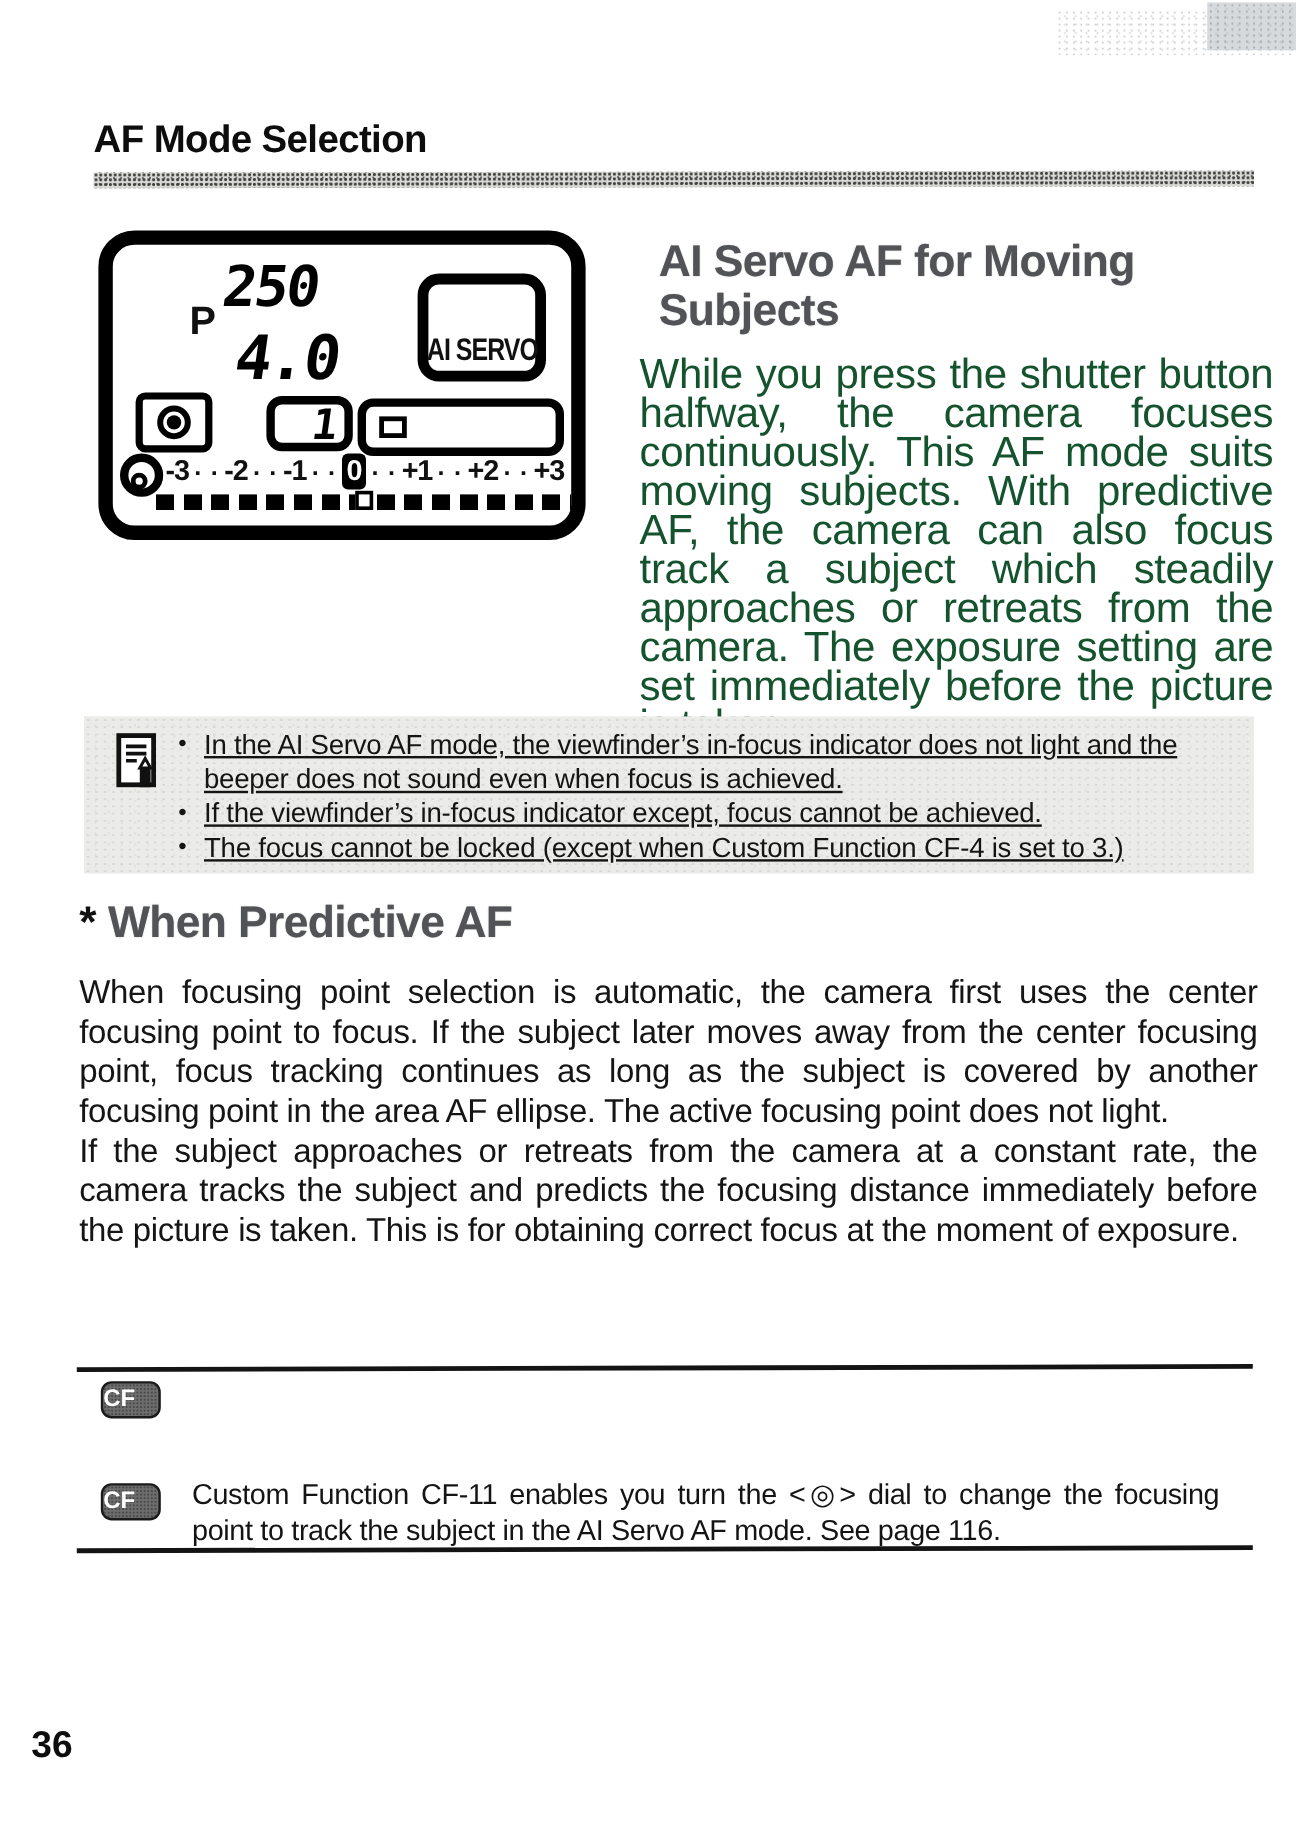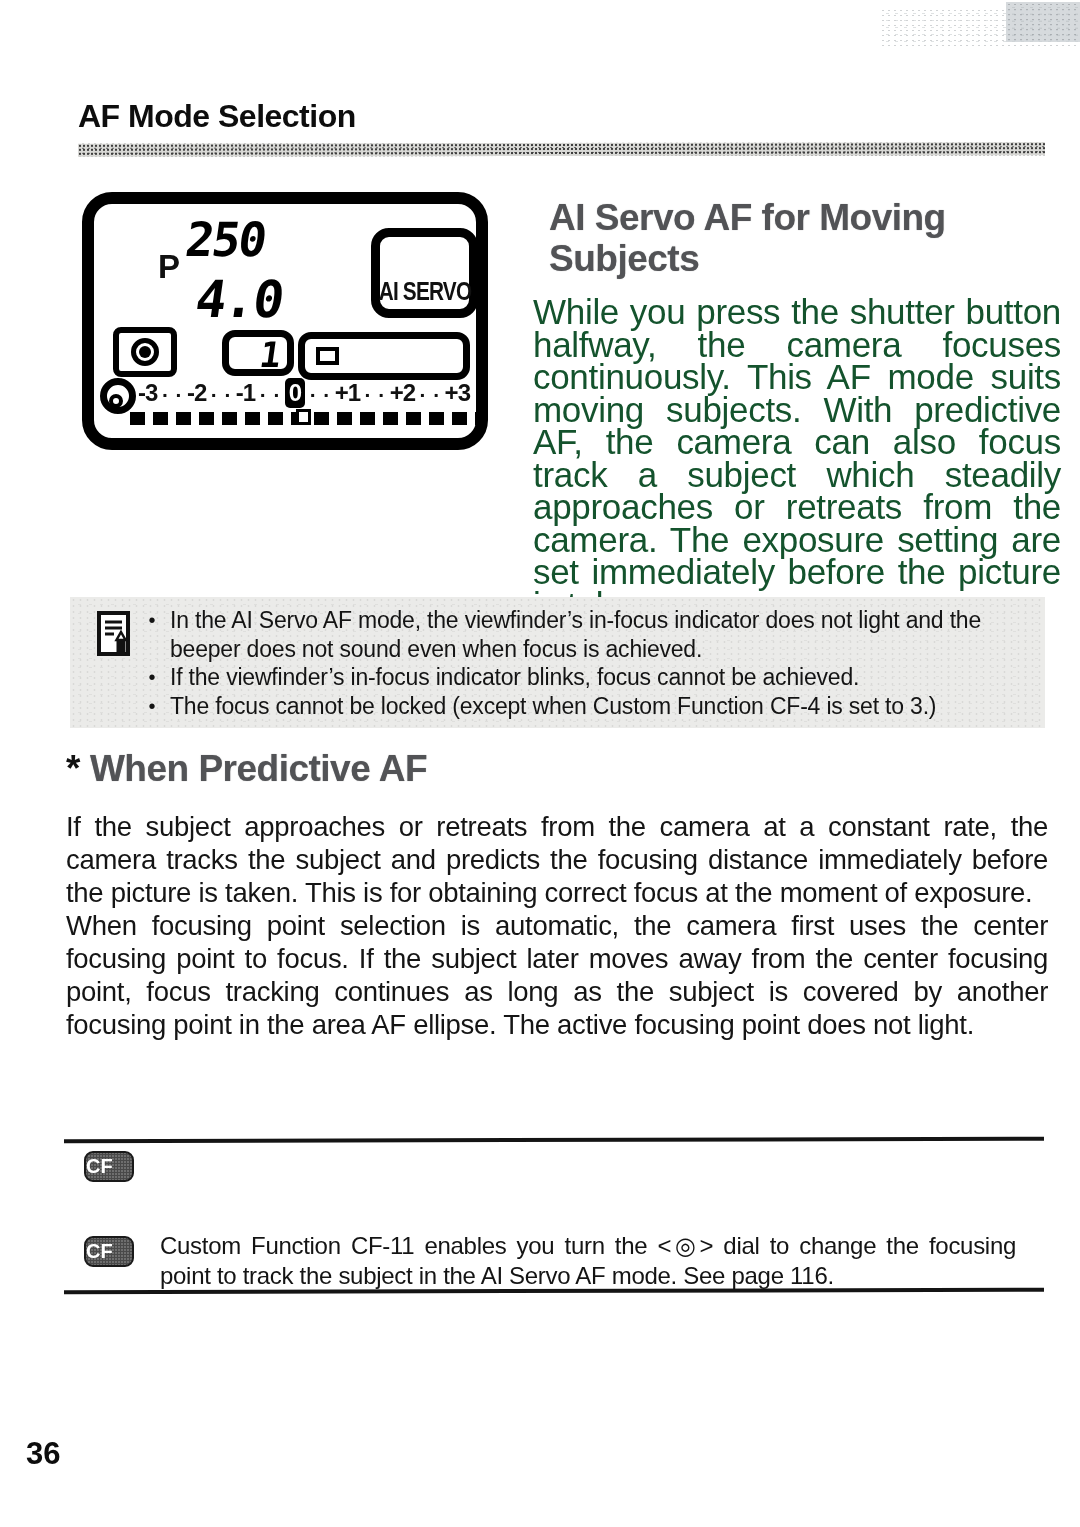--- a/index.html
+++ b/index.html
@@ -16,21 +16,21 @@
   .halftone-band{position:absolute;left:78px;top:143px;width:967px;height:13px;background-color:#d8d8d5;
      background-image:radial-gradient(#3c3c3c 1px,transparent 1.4px),radial-gradient(#6a6a6a 1px,transparent 1.2px);
      background-size:4px 4px,6px 5px;background-position:0 0,2px 2px;transform:rotate(-.1deg);}
 
   
   .lcd{position:absolute;left:82px;top:192px;width:406px;height:258px;border:12px solid #000;border-radius:30px;background:#fff;box-sizing:border-box;}
   .seg{font-family:"DejaVu Sans Mono",monospace;font-weight:700;transform:skewX(-8deg);letter-spacing:-2px;color:#000;}
   .lcd-shutter{position:absolute;left:92px;top:8px;font-size:47px;}
   .lcd-mode{position:absolute;left:64px;top:44px;font-size:33px;font-weight:700;}
   .lcd-aperture{position:absolute;left:102px;top:66px;font-size:51px;}
-  .aiservo-box{position:absolute;left:277px;top:24px;width:107px;height:90px;border:9px solid #000;border-radius:18px;box-sizing:border-box;}
+  .aiservo-box{position:absolute;left:254px;top:24px;width:107px;height:90px;border:9px solid #000;border-radius:18px;box-sizing:border-box;}
   .aiservo-label{position:absolute;left:50%;bottom:2px;transform:translateX(-50%) scaleX(.8);transform-origin:center bottom;
      font-size:26px;font-weight:800;letter-spacing:-1px;white-space:nowrap;}
   .meter-box{position:absolute;left:19px;top:123px;width:64px;height:50px;border:6px solid #000;border-radius:8px;box-sizing:border-box;}
   .meter-ring{position:absolute;left:50%;top:50%;transform:translate(-50%,-50%);width:28px;height:28px;border:5px solid #000;border-radius:50%;box-sizing:border-box;}
   .meter-dot{position:absolute;left:50%;top:50%;transform:translate(-50%,-50%);width:12px;height:12px;border-radius:50%;background:#000;}
   .frame-box{position:absolute;left:128px;top:126px;width:72px;height:46px;border:7px solid #000;border-radius:13px;box-sizing:border-box;}
   .frame-num{position:absolute;right:8px;top:-2px;font-size:35px;}
   .fp-box{position:absolute;left:204px;top:128px;width:172px;height:48px;border:7px solid #000;border-radius:13px;box-sizing:border-box;}
   .fp-square{position:absolute;left:11px;top:50%;transform:translateY(-50%);width:23px;height:18px;border:4px solid #000;box-sizing:border-box;background:#fff;}
   .dial-icon{position:absolute;left:6px;top:174px;width:36px;height:36px;border:7px solid #000;border-radius:50%;box-sizing:border-box;}
@@ -50,21 +50,21 @@
   .sec1-body{margin-top:17px;font-size:35px;line-height:32.5px;text-align:justify;letter-spacing:-.3px;color:#14532d;}
 
   
   .note-box{position:absolute;left:70px;top:597px;width:975px;height:131px;background-color:#ebebe9;
      background-image:radial-gradient(#00000014 1px,transparent 1.2px),radial-gradient(#0000000d 1px,transparent 1.2px);
      background-size:7px 6px,11px 9px;background-position:0 0,4px 3px;}
   .note-icon{position:absolute;left:26px;top:13px;}
   .note-bullets{position:absolute;left:64px;top:9px;width:880px;font-size:23px;line-height:28.5px;letter-spacing:-.2px;color:#141414;}
   .bullet-row{display:flex;}
   .bullet-marker{width:36px;text-align:center;flex:none;font-size:20px;}
-  .bullet-text{flex:1;}
+  .bullet-text{flex:1;text-decoration:underline;}
 
   
   .sec2-heading{position:absolute;left:66px;top:748px;font-size:37px;font-weight:700;letter-spacing:-.5px;}
   .sec2-heading .star{color:#111;font-weight:700;margin-right:10px;}
   .sec2-heading .words{color:#525356;text-shadow:0 0 1px rgba(90,90,90,.55);}
   .sec2-text{position:absolute;left:66px;top:810px;width:982px;font-size:27.5px;line-height:33px;
      text-align:justify;letter-spacing:-.3px;color:#151515;}
   .sec2-text p{margin:0;}
 
   
@@ -151,35 +151,35 @@
       <polygon points="25,22 29.5,30 20.5,30" fill="#fff" stroke="#111" stroke-width="2.5"></polygon>
       <rect x="20.5" y="30" width="9" height="16" fill="#111"></rect>
     </svg>
     <div class="note-bullets">
       <div class="bullet-row">
         <span class="bullet-marker">•</span>
         <span class="bullet-text">In the AI Servo AF mode, the viewfinder’s in-focus indicator does not light and the beeper does not sound even when focus is achieved.</span>
       </div>
       <div class="bullet-row">
         <span class="bullet-marker">•</span>
-        <span class="bullet-text">If the viewfinder’s in-focus indicator blinks, focus cannot be achieved.</span>
+        <span class="bullet-text">If the viewfinder’s in-focus indicator except, focus cannot be achieved.</span>
       </div>
       <div class="bullet-row">
         <span class="bullet-marker">•</span>
         <span class="bullet-text">The focus cannot be locked (except when Custom Function CF-4 is set to 3.)</span>
       </div>
     </div>
   </div>
 
   <div class="sec2-heading">
     <span class="star">*</span><span class="words">When Predictive AF</span>
   </div>
   <div class="sec2-text">
+    <p>When focusing point selection is automatic, the camera first uses the center focusing point to focus. If the subject later moves away from the center focusing point, focus tracking continues as long as the subject is covered by another focusing point in the area AF ellipse. The active focusing point does not light.</p>
     <p>If the subject approaches or retreats from the camera at a constant rate, the camera tracks the subject and predicts the focusing distance immediately before the picture is taken. This is for obtaining correct focus at the moment of exposure.</p>
-    <p>When focusing point selection is automatic, the camera first uses the center focusing point to focus. If the subject later moves away from the center focusing point, focus tracking continues as long as the subject is covered by another focusing point in the area AF ellipse. The active focusing point does not light.</p>
   </div>
 
   <div class="rule rule1"></div>
   <div class="cf-badge cf-badge1">CF</div>
   <div class="cf-badge cf-badge2">CF</div>
   <div class="cf-text cf-text2">Custom Function CF-11 enables you turn the &lt;◎&gt; dial to change the focusing point to track the subject in the AI Servo AF mode. See page 116.</div>
   <div class="rule rule2"></div>
 
   <div class="page-number">36</div>
 </div>

